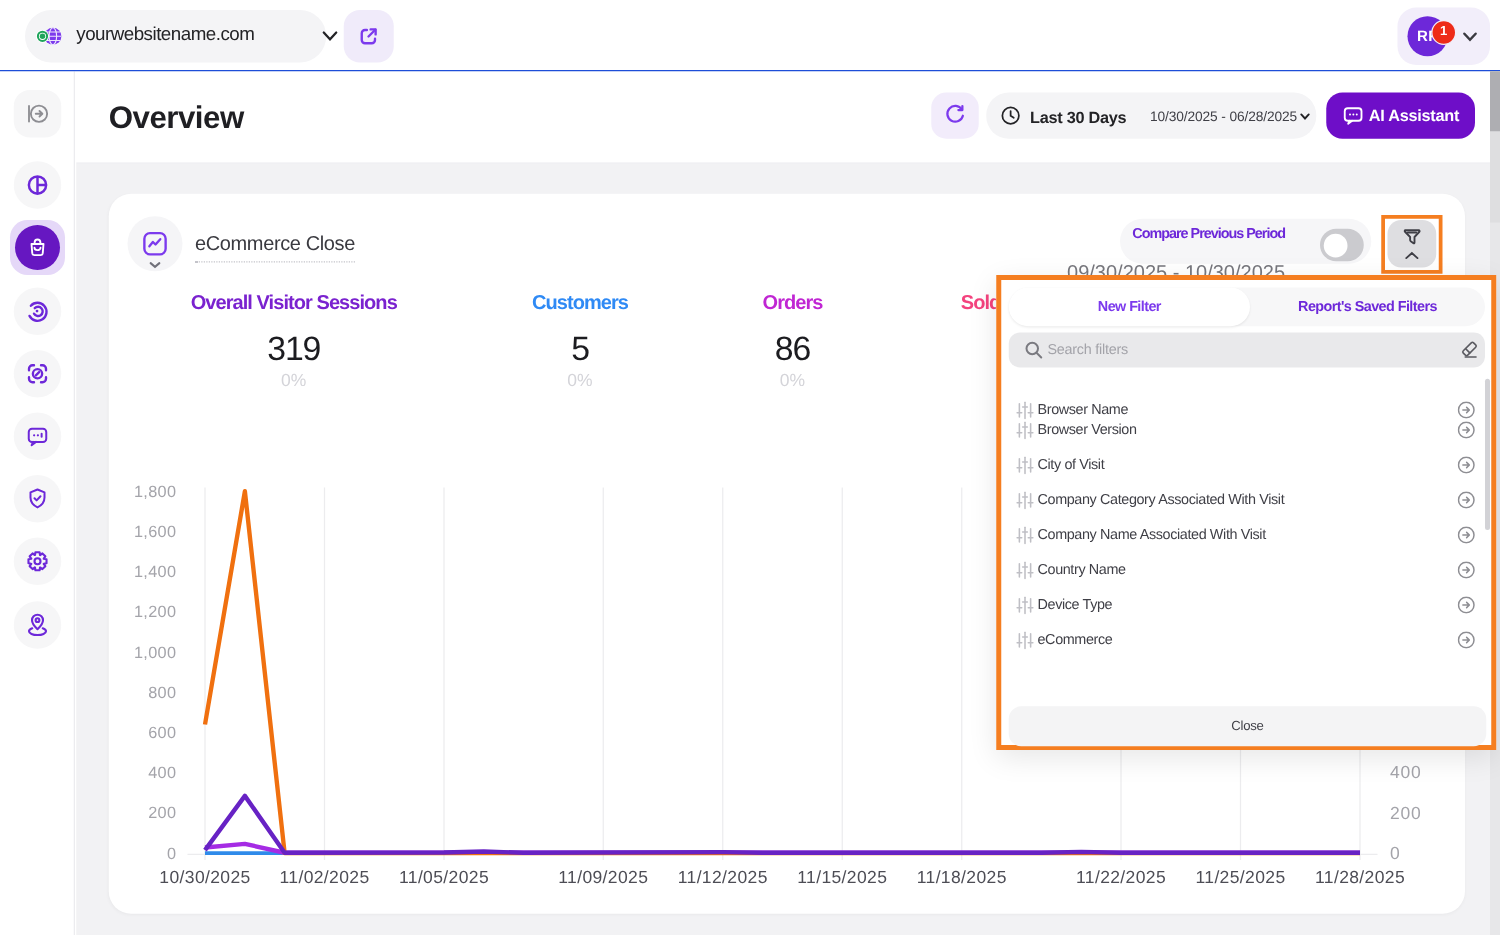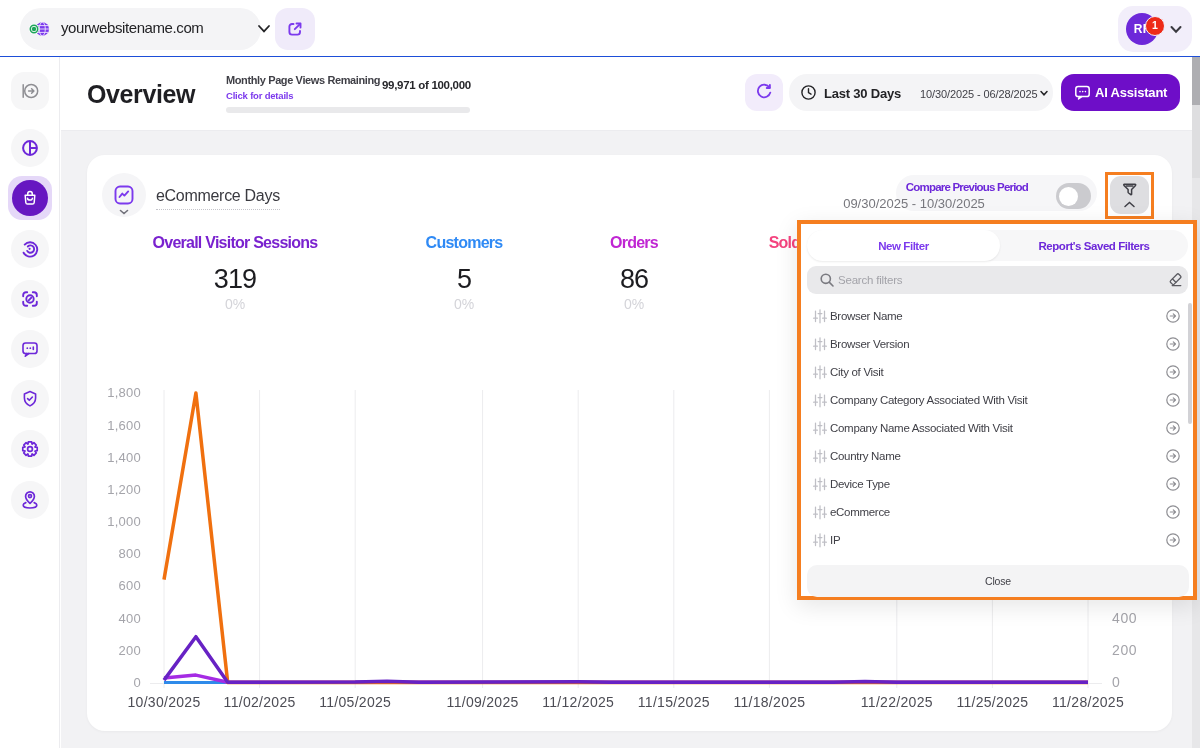--- a/index.html
+++ b/index.html
@@ -43,21 +43,21 @@
   
   #main { position:absolute; left:61px; top:131px; width:1139px; height:617px; background:#F2F2F4; z-index:5; }
   #card { position:absolute; left:26px; top:24px; width:1085px; height:576px; background:#fff; border-radius:18px; box-shadow:0 1px 3px rgba(0,0,0,0.04); }
 
   
   #kicon { position:absolute; left:15px; top:18px; width:44px; height:44px; border-radius:50%; background:#F5F5F7; }
   #ktitle { position:absolute; left:69px; top:32px; font-size:16px; color:#3A3A40; letter-spacing:-0.3px; padding-bottom:4px; border-bottom:1.5px dotted #C4C4CA; }
   #cmpcontainer { position:absolute; left:809px; top:20px; width:201px; height:36px; border-radius:18px; background:#F6F6F8; }
   #cmpblock { position:absolute; left:713px; top:26px; width:228px; text-align:right; }
   #cmpblock .l1 { font-size:11.5px; font-weight:bold; color:#6D28D9; letter-spacing:-0.8px;}
-  #cmpblock .l2 { font-size:13px; color:#77777D; margin-top:3px; letter-spacing:0;text-align:center;}
+  #cmpblock .l2 { font-size:16px; color:#77777D; margin-top:17px; letter-spacing:0;}
   #toggle { position:absolute; left:969px; top:28px; width:35px; height:26px; border-radius:13px; background:#CBCBCF; }
   #toggle .knob { position:absolute; left:3px; top:3.5px; width:19px; height:19px; border-radius:50%; background:#fff; }
 
   
   .kpi { position:absolute; top:79px; width:220px; text-align:center; }
   .kpi .lab { font-size:16px; font-weight:bold; letter-spacing:-0.75px; }
   .kpi .val { font-size:27px; font-weight:400; color:#1C1C20; margin-top:12px; letter-spacing:-0.9px; }
   .kpi .pct { font-size:14px; color:#D4D4D9; margin-top:1px; }
 
   
@@ -88,21 +88,21 @@
   <div id="card">
     <div id="kicon">
       <svg class="icn" width="24" height="24" viewBox="0 0 24 24" fill="none" stroke="#7C3AED" stroke-width="1.9" stroke-linecap="round" stroke-linejoin="round">
         <rect x="3.5" y="3.5" width="17" height="17" rx="4.5"></rect>
         <path d="M7.5 14 L10.3 10.6 L12.4 12.6 L16.2 8.4"></path>
       </svg>
     </div>
     <svg class="abs" style="left:30px; top:53px;" width="14" height="8" viewBox="0 0 14 8" fill="none" stroke="#71717A" stroke-width="1.6" stroke-linecap="round">
         <path d="M3.5 2.5 L7 5.5 L10.5 2.5"></path>
       </svg>
-    <div id="ktitle">eCommerce Days</div>
+    <div id="ktitle">eCommerce Close</div>
     <div id="cmpcontainer"></div>
     <div id="cmpblock">
       <div class="l1">Compare Previous Period</div>
       <div class="l2">09/30/2025 - 10/30/2025</div>
     </div>
     <div id="toggle">
         <div class="knob"></div>
       </div>
 
     <div class="kpi" style="left:38px;">
@@ -295,26 +295,20 @@
     <svg class="icn" width="22" height="22" viewBox="0 0 22 22" fill="none" stroke="#6D28D9" stroke-width="1.7" stroke-linecap="round" stroke-linejoin="round">
       <path d="M6.8 13.6 c-1.6 0.6 -2.6 1.5 -2.6 2.4 c0 1.7 3 3 6.8 3 s6.8 -1.3 6.8 -3 c0 -0.9 -1 -1.8 -2.6 -2.4"></path>
       <path d="M11 2.8 a4.4 4.4 0 0 1 4.4 4.4 c0 3 -4.4 7.2 -4.4 7.2 s-4.4 -4.2 -4.4 -7.2 A4.4 4.4 0 0 1 11 2.8 Z"></path>
       <circle cx="11" cy="7.1" r="1.5"></circle>
     </svg>
   </div>
 </div>
 
 <div id="header">
   <div id="ovtitle">Overview</div>
-  <div id="mpv">
-    <span class="t1">Monthly Page Views Remaining</span>
-    <span class="t2">99,971 of 100,000</span>
-    <span class="t3">Click for details</span>
-    <div class="bar"></div>
-  </div>
   <div id="refbtn">
     <svg class="abs" style="left:10px; top:9px;" width="18" height="18" viewBox="0 0 18 18" fill="none" stroke="#7C3AED" stroke-width="1.8" stroke-linecap="round">
       <path d="M14.5 4.6 A6.3 6.3 0 1 0 15.3 9.6"></path>
       <path d="M14.9 1.8 v3.2 h-3.2" stroke-linejoin="round"></path>
     </svg>
   </div>
   <div id="datepill">
     <svg class="abs" style="left:11px; top:10px;" width="17" height="17" viewBox="0 0 17 17" fill="none" stroke="#232326" stroke-width="1.4" stroke-linecap="round">
       <circle cx="8.5" cy="8.5" r="6.6"></circle>
       <path d="M8.5 4.8 V8.7 L11 10.2"></path>
@@ -364,21 +358,21 @@
     <svg class="abs" style="left:361px; top:6px;" width="16" height="16" viewBox="0 0 16 16" fill="none" stroke="#5A5A60" stroke-width="1.3" stroke-linecap="round" stroke-linejoin="round">
       <g transform="rotate(-45 7.6 7.2)">
         <rect x="1.8" y="4.7" width="11.6" height="5" rx="1.3"></rect>
         <line x1="5.6" y1="4.9" x2="5.6" y2="9.5"></line>
       </g>
       <line x1="4.2" y1="13.6" x2="12.8" y2="13.6"></line>
     </svg>
   </div>
   <div id="fscroll"></div>
   <div id="closebtn"><span>Close</span></div>
-<div class="frow" style="top: 78px;">
+<div class="frow" style="top: 90px;">
       <svg style="position:absolute;left:6px;top:7px;" width="14" height="15" viewBox="0 0 14 15" fill="none" stroke="#BFBFC5" stroke-width="1.25" stroke-linecap="round">
         <line x1="2.5" y1="2" x2="2.5" y2="12.6"></line>
         <line x1="0.6" y1="9.2" x2="4.4" y2="9.2"></line>
         <line x1="7" y1="0.8" x2="7" y2="13.8"></line>
         <line x1="5.1" y1="4.6" x2="8.9" y2="4.6"></line>
         <line x1="11.5" y1="2" x2="11.5" y2="12.6"></line>
         <line x1="9.6" y1="9.2" x2="13.4" y2="9.2"></line>
       </svg>
       <span class="lab">Browser Name</span>
       <svg style="position:absolute;left:359px;top:7px;" width="14" height="14" viewBox="0 0 14 14" fill="none" stroke="#8E8E93" stroke-width="1.2" stroke-linecap="round" stroke-linejoin="round">
@@ -479,35 +473,20 @@
     <div class="frow" style="top: 274px;">
       <svg style="position:absolute;left:6px;top:7px;" width="14" height="15" viewBox="0 0 14 15" fill="none" stroke="#BFBFC5" stroke-width="1.25" stroke-linecap="round">
         <line x1="2.5" y1="2" x2="2.5" y2="12.6"></line>
         <line x1="0.6" y1="9.2" x2="4.4" y2="9.2"></line>
         <line x1="7" y1="0.8" x2="7" y2="13.8"></line>
         <line x1="5.1" y1="4.6" x2="8.9" y2="4.6"></line>
         <line x1="11.5" y1="2" x2="11.5" y2="12.6"></line>
         <line x1="9.6" y1="9.2" x2="13.4" y2="9.2"></line>
       </svg>
       <span class="lab">eCommerce</span>
-      <svg style="position:absolute;left:359px;top:7px;" width="14" height="14" viewBox="0 0 14 14" fill="none" stroke="#8E8E93" stroke-width="1.2" stroke-linecap="round" stroke-linejoin="round">
-        <circle cx="7" cy="7" r="6.2"></circle>
-        <path d="M4.3 7 h5 M7.3 4.9 L9.5 7 L7.3 9.1"></path>
-      </svg>
-    </div>
-    <div class="frow" style="top: 302px;">
-      <svg style="position:absolute;left:6px;top:7px;" width="14" height="15" viewBox="0 0 14 15" fill="none" stroke="#BFBFC5" stroke-width="1.25" stroke-linecap="round">
-        <line x1="2.5" y1="2" x2="2.5" y2="12.6"></line>
-        <line x1="0.6" y1="9.2" x2="4.4" y2="9.2"></line>
-        <line x1="7" y1="0.8" x2="7" y2="13.8"></line>
-        <line x1="5.1" y1="4.6" x2="8.9" y2="4.6"></line>
-        <line x1="11.5" y1="2" x2="11.5" y2="12.6"></line>
-        <line x1="9.6" y1="9.2" x2="13.4" y2="9.2"></line>
-      </svg>
-      <span class="lab">IP</span>
       <svg style="position:absolute;left:359px;top:7px;" width="14" height="14" viewBox="0 0 14 14" fill="none" stroke="#8E8E93" stroke-width="1.2" stroke-linecap="round" stroke-linejoin="round">
         <circle cx="7" cy="7" r="6.2"></circle>
         <path d="M4.3 7 h5 M7.3 4.9 L9.5 7 L7.3 9.1"></path>
       </svg>
     </div>
   </div>
 
 <div id="sbtrack"></div>
 <div id="sbseg"></div>
 <div id="sbthumb"></div>

